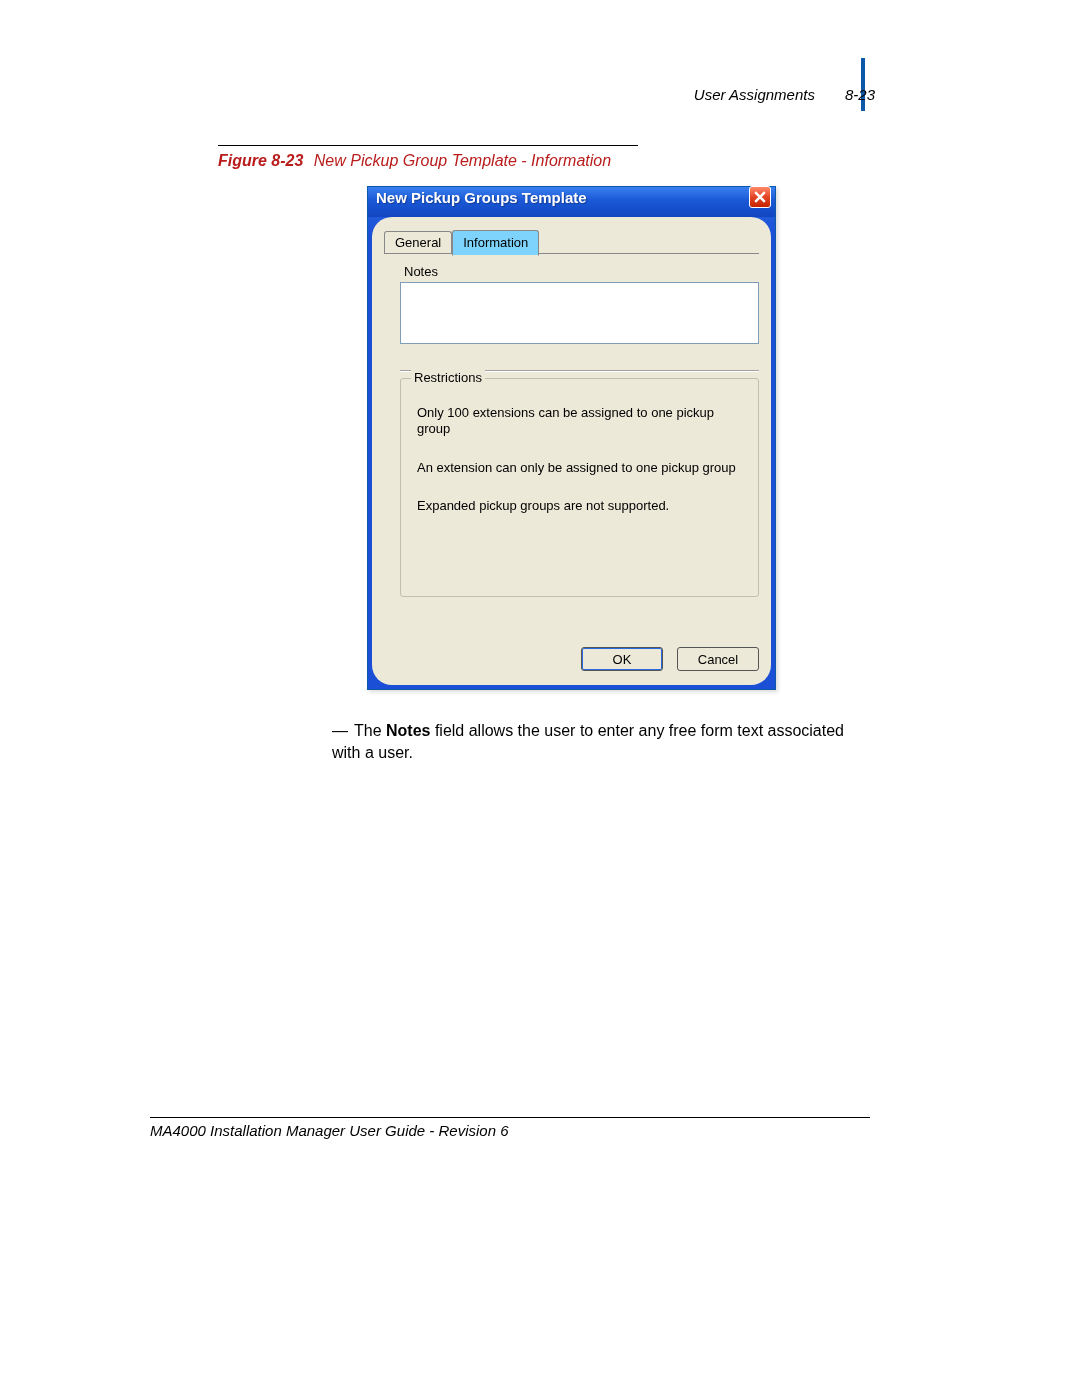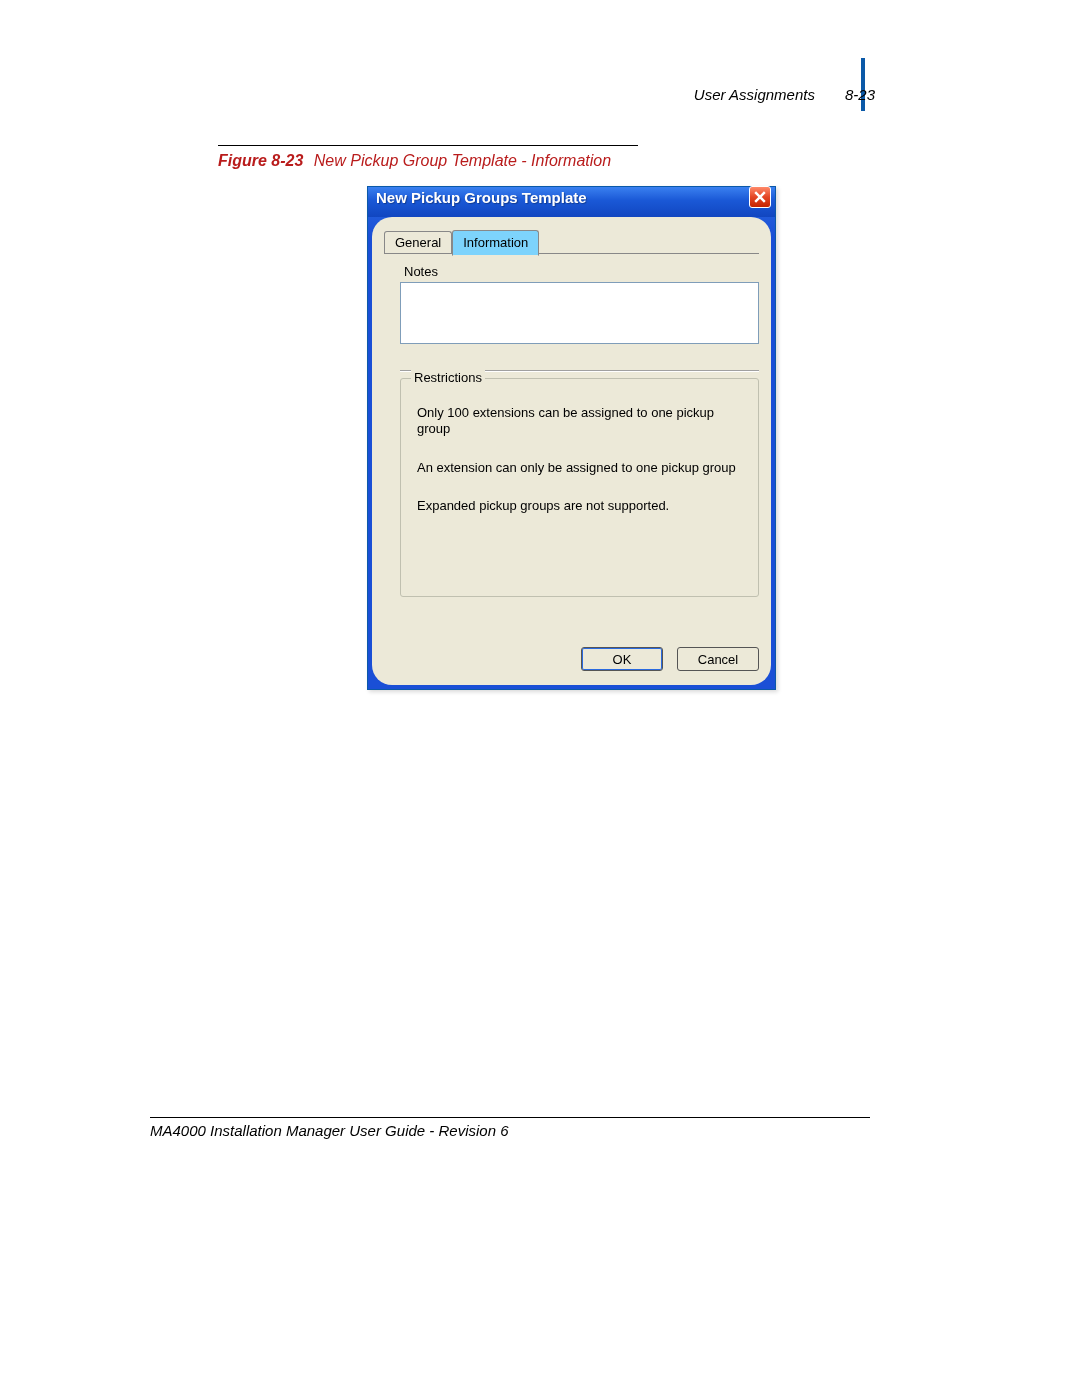--- a/index.html
+++ b/index.html
@@ -305,18 +305,21 @@
         <div class="btn default">
           <span>OK</span>
         </div>
         <div class="btn">
           <span>Cancel</span>
         </div>
       </div>
     </div>
   </div>
 
+  <div class="body-text">
+    <span class="dash">—</span><span>The </span><b>Notes</b><span> field allows the user to enter any free form text associated with a user.</span>
+  </div>
 
   <div class="footer">
     <span>MA4000 Installation Manager User Guide - Revision 6</span>
   </div>
 
 </div>
 
 </body></html>

